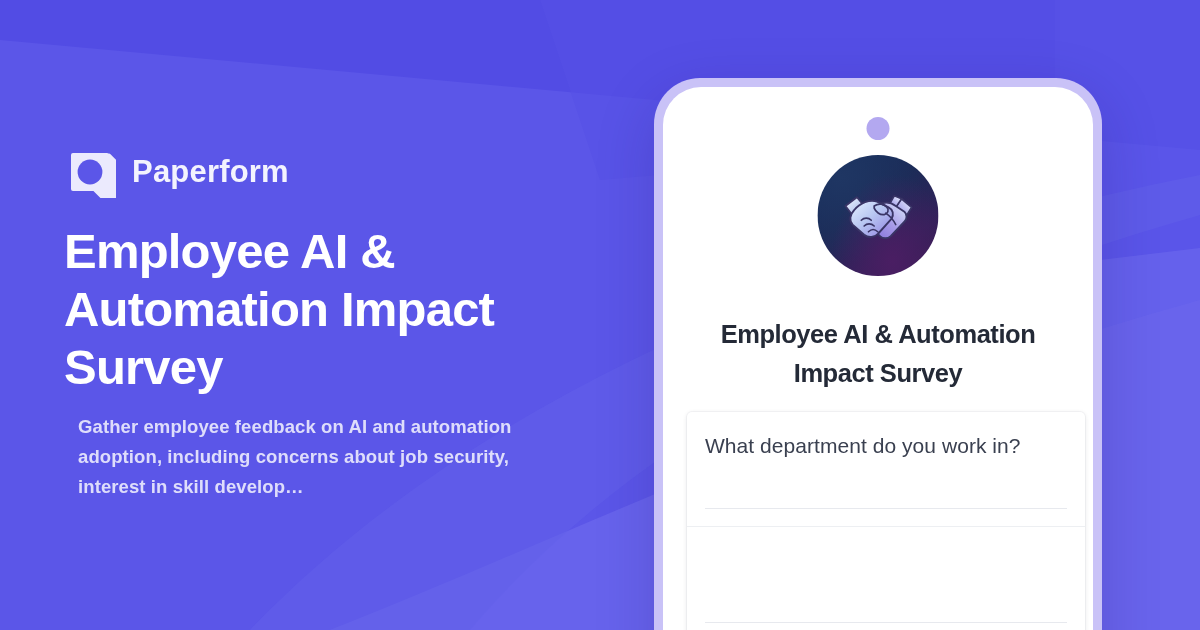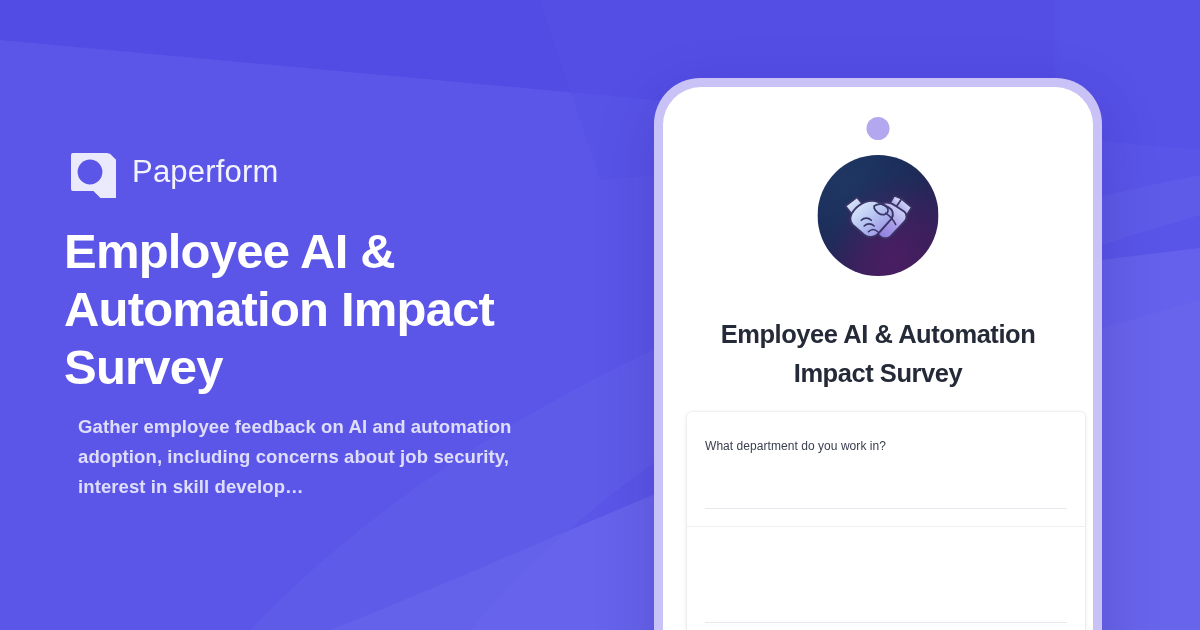--- a/index.html
+++ b/index.html
@@ -40,21 +40,21 @@
     left: 0;
     display: flex;
     align-items: center;
     gap: 16px;
   }
   .brand-mark { width: 52px; height: 52px; display: block; flex: 0 0 auto; }
   .brand-name {
     font-size: 31px;
     letter-spacing: 0.2px;
     color: rgba(255,255,255,0.93);
-    font-weight: 400;
+    font-weight: 700;
     white-space: nowrap;
   }
 
   .headline {
     position: absolute;
     top: 222px;
     left: 0;
     width: 520px;
     font-size: 49px;
     line-height: 58px;
@@ -150,21 +150,21 @@
     box-shadow: 0 1px 5px rgba(22, 28, 45, 0.10), 0 0 0 1px rgba(22, 28, 45, 0.035);
     overflow: hidden;
   }
   .q-block {
     position: relative;
     padding: 22px 18px 0 18px;
     height: 114px;
   }
   .q-block + .q-block { border-top: 1px solid #EDEFF2; }
   .q-label {
-    font-size: 12px;
+    font-size: 21px;
     line-height: 24px;
     color: #3A4050;
     font-weight: 400;
     letter-spacing: 0.05px;
   }
   .q-underline {
     position: absolute;
     left: 18px;
     right: 18px;
     bottom: 17px;

